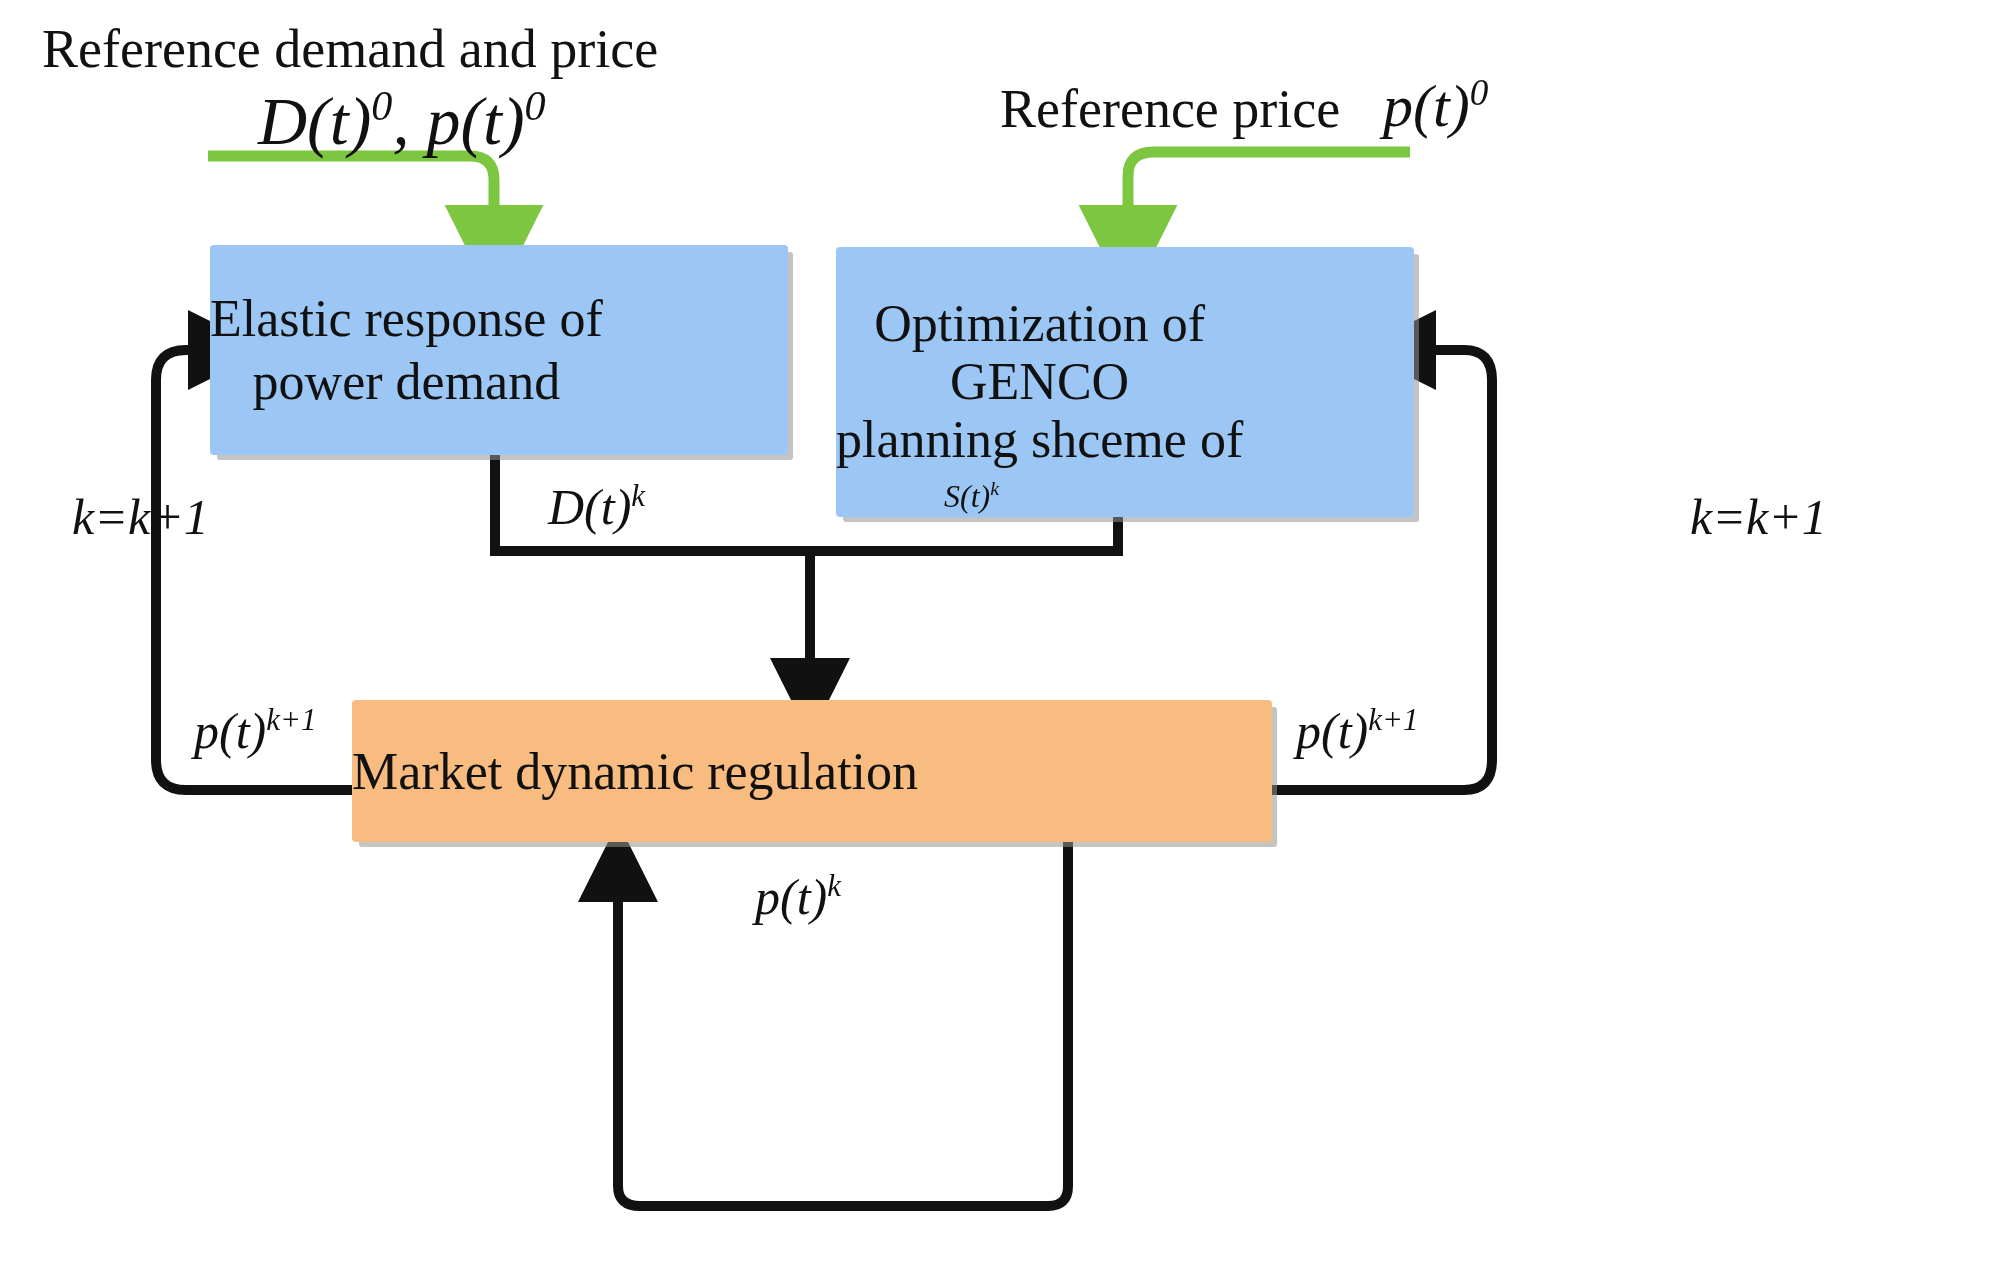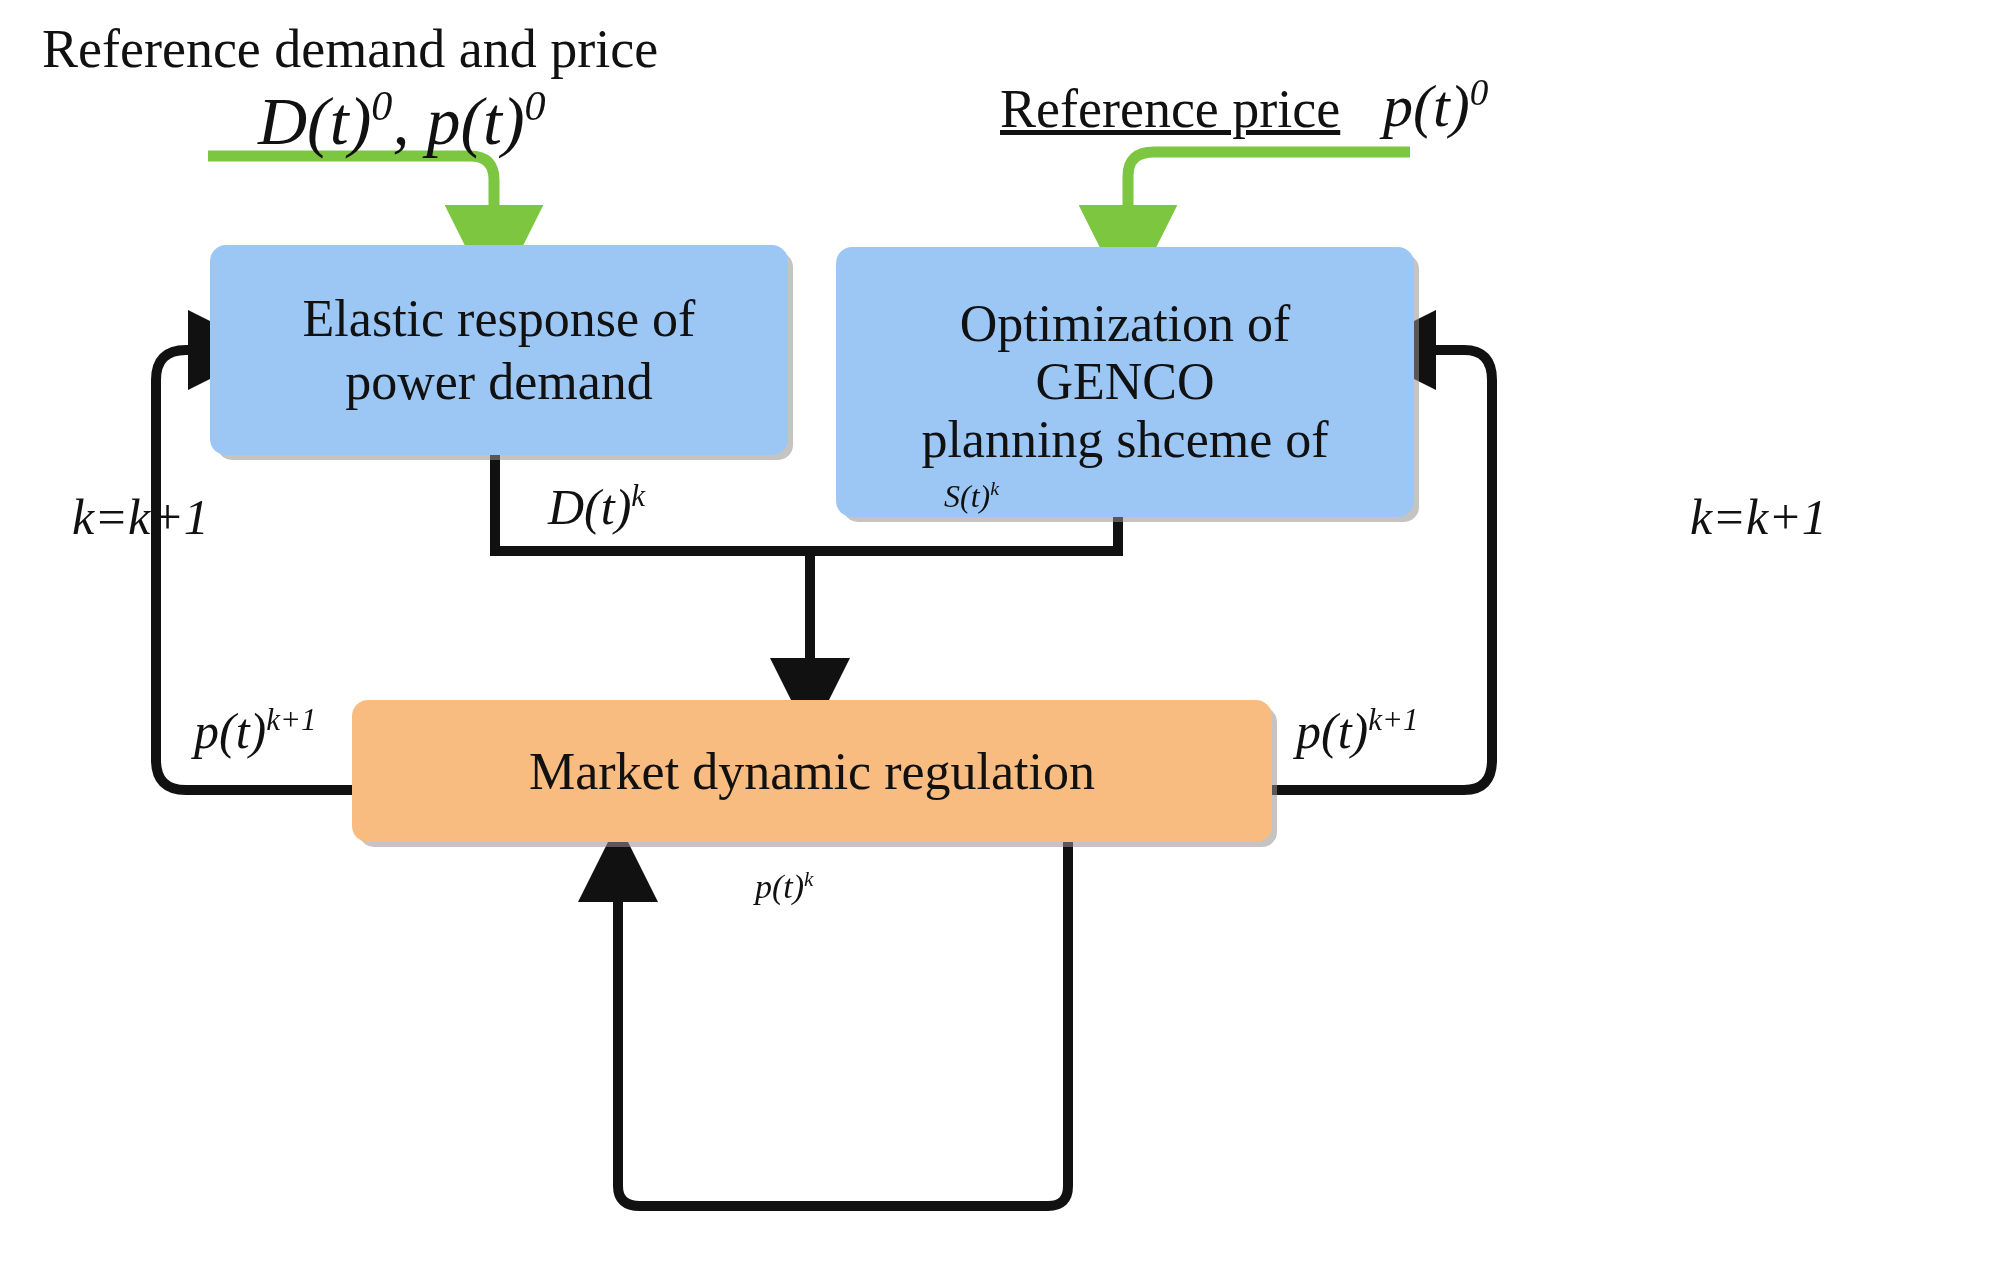--- a/index.html
+++ b/index.html
@@ -18,24 +18,23 @@
   .svg-layer {
     position: absolute;
     left: 0; top: 0;
     width: 2013px;
     height: 1276px;
   }
   
   .box {
     position: absolute;
     box-sizing: border-box;
-    border-radius: 16px;
+    border-radius: 4px;
     display: flex;
     align-items: center;
-    justify-content: center;
     text-align: center;
     color: #111111;
     z-index: 4;
     box-shadow: 6px 6px 0 -1px rgba(150,148,143,0.55);
   }
   .box-blue { background: #9CC7F5; }
   .box-orange { background: #F8BC80; }
 
   #box-elastic {
     left: 210px; top: 245px;
@@ -78,21 +77,20 @@
     left: 42px; top: 18px;
     font-size: 54px;
   }
   #lbl-ref-demand-math {
     left: 258px; top: 82px;
     font-size: 68px;
   }
   #lbl-ref-price {
     left: 1000px; top: 78px;
     font-size: 54px;
-    text-decoration: underline;
   }
   #lbl-ref-price-math {
     left: 1383px; top: 72px;
     font-size: 60px;
   }
   #lbl-dtk {
     left: 548px; top: 478px;
     font-size: 50px;
   }
   #lbl-stk {
@@ -110,21 +108,21 @@
   #lbl-ptk1-left {
     left: 194px; top: 702px;
     font-size: 50px;
   }
   #lbl-ptk1-right {
     left: 1296px; top: 702px;
     font-size: 50px;
   }
   #lbl-ptk-bottom {
     left: 755px; top: 868px;
-    font-size: 34px;
+    font-size: 50px;
   }
 </style>
 </head>
 <body>
 
 <div id="canvas">
 
   <svg class="svg-layer" viewBox="0 0 2013 1276">
     <defs>
       <marker id="arrow-green" markerWidth="10" markerHeight="9" refX="1.2" refY="4.5" orient="auto" markerUnits="strokeWidth">

